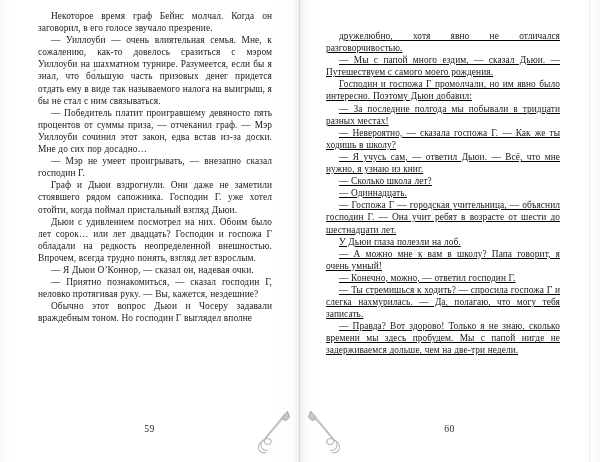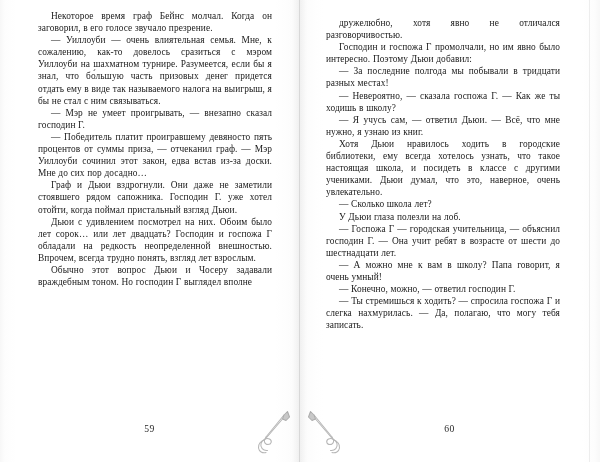--- a/index.html
+++ b/index.html
@@ -35,24 +35,25 @@
   .page-left {
     width: 299px;
     padding: 10px 27px 0 38px;
     background: linear-gradient(to right,
                 #f7f7f7 0px, #fdfdfd 5px, #ffffff 16px,
                 #ffffff 92%, #fbfbfb 100%);
   }
 
   .page-right {
     width: 301px;
-    padding: 17px 40px 0 27px;
+    padding: 30px 40px 0 27px;
     background: linear-gradient(to left,
                 #f8f8f8 0px, #fdfdfd 6px, #ffffff 18px,
                 #ffffff 92%, #fbfbfb 100%);
+    text-decoration: underline;
   }
 
   
   .gutter {
     position: absolute;
     top: 0;
     left: 299px;
     width: 1px;
     height: 462px;
     background: #d8d8d8;
@@ -132,24 +133,26 @@
 <body>
 
 <div class="spread">
 
   <div class="edge edge-left"></div>
 
   <div class="page page-left">
     <div class="text-block">
         <p>Некоторое время граф Бейнс молчал. Когда он заговорил, в его голосе звучало презрение.</p>
         <p>— Уиллоуби — очень влиятельная семья. Мне, к сожалению, как-то довелось сразиться с мэром Уиллоуби на шахматном турнире. Разумеется, если бы я знал, что бо́льшую часть призовых денег придется отдать ему в виде так называемого налога на выигрыш, я бы не стал с ним связываться.</p>
+        <p>— Победитель платит проигравшему девяносто пять процентов от суммы приза, — отчеканил граф. — Мэр Уиллоуби сочинил этот закон, едва встав из-за доски. Мне до сих пор досадно…</p>
         <p>— Мэр не умеет проигрывать, — внезапно сказал господин Г.</p>
-        <p>— Победитель платит проигравшему девяносто пять процентов от суммы приза, — отчеканил граф. — Мэр Уиллоуби сочинил этот закон, едва встав из-за доски. Мне до сих пор досадно…</p>
         <p>Граф и Дьюи вздрогнули. Они даже не заметили стоявшего рядом сапожника. Господин Г. уже хотел отойти, когда поймал пристальный взгляд Дьюи.</p>
         <p>Дьюи с удивлением посмотрел на них. Обоим было лет сорок… или лет двадцать? Господин и госпожа Г обладали на редкость неопределенной внешностью. Впрочем, всегда трудно понять, взгляд лет взрослым.</p>
+        <p>— Я Дьюи О’Коннор, — сказал он, надевая очки.</p>
+        <p>— Приятно познакомиться, — сказал господин Г, неловко протягивая руку. — Вы, кажется, нездешние?</p>
         <p>Обычно этот вопрос Дьюи и Чосеру задавали враждебным тоном. Но господин Г выглядел вполне</p>
       </div>
 
     <div class="folio">59</div>
 
     <div class="ornament ornament-left">
       <svg viewBox="0 0 44 50" xmlns="http://www.w3.org/2000/svg">
         <g fill="none" stroke="#9a9a9a" stroke-width="1.05" stroke-linecap="round" stroke-linejoin="round">
           <path d="M33 9 L15 31"></path>
           <path d="M36.5 5.5 L33 9 L31.5 13 L35 14.5 L38.5 11 Z" fill="#b5b5b5" stroke="#8e8e8e"></path>
@@ -157,31 +160,33 @@
           <path d="M15 31 C12 34.5, 13.5 38.5, 17 38.5 C20.5 38.5, 21.5 34.5, 18.5 33 C15.5 31.5, 11 33.5, 10 37.5 C9 41.5, 12 45, 16.5 44.5"></path>
           <path d="M13.5 34 C9.5 35, 7 38.5, 7.5 42 C8 45.5, 11.5 47.5, 15 46.5"></path>
         </g>
       </svg>
     </div>
   </div>
 
   <div class="page page-right">
     <div class="text-block">
         <p>дружелюбно, хотя явно не отличался разговорчивостью.</p>
+        <p>— Мы с папой много ездим, — сказал Дьюи. — Путешествуем с самого моего рождения.</p>
         <p>Господин и госпожа Г промолчали, но им явно было интересно. Поэтому Дьюи добавил:</p>
         <p>— За последние полгода мы побывали в тридцати разных местах!</p>
         <p>— Невероятно, — сказала госпожа Г. — Как же ты ходишь в школу?</p>
         <p>— Я учусь сам, — ответил Дьюи. — Всё, что мне нужно, я узнаю из книг.</p>
-        <p>Хотя Дьюи нравилось ходить в городские библиотеки, ему всегда хотелось узнать, что такое настоящая школа, и посидеть в классе с другими учениками. Дьюи думал, что это, наверное, очень увлекательно.</p>
         <p>— Сколько школа лет?</p>
+        <p>— Одиннадцать.</p>
+        <p>— Госпожа Г — городская учительница, — объяснил господин Г. — Она учит ребят в возрасте от шести до шестнадцати лет.</p>
         <p>У Дьюи глаза полезли на лоб.</p>
-        <p>— Госпожа Г — городская учительница, — объяснил господин Г. — Она учит ребят в возрасте от шести до шестнадцати лет.</p>
         <p>— А можно мне к вам в школу? Папа говорит, я очень умный!</p>
         <p>— Конечно, можно, — ответил господин Г.</p>
         <p>— Ты стремишься к ходить? — спросила госпожа Г и слегка нахмурилась. — Да, полагаю, что могу тебя записать.</p>
+        <p>— Правда? Вот здорово! Только я не знаю, сколько времени мы здесь пробудем. Мы с папой нигде не задерживаемся дольше, чем на две-три недели.</p>
       </div>
 
     <div class="folio">60</div>
 
     <div class="ornament ornament-right">
       <svg viewBox="0 0 44 50" xmlns="http://www.w3.org/2000/svg">
         <g fill="none" stroke="#9a9a9a" stroke-width="1.05" stroke-linecap="round" stroke-linejoin="round">
           <path d="M33 9 L15 31"></path>
           <path d="M36.5 5.5 L33 9 L31.5 13 L35 14.5 L38.5 11 Z" fill="#b5b5b5" stroke="#8e8e8e"></path>
           <path d="M31.5 13 L13.5 34"></path>

